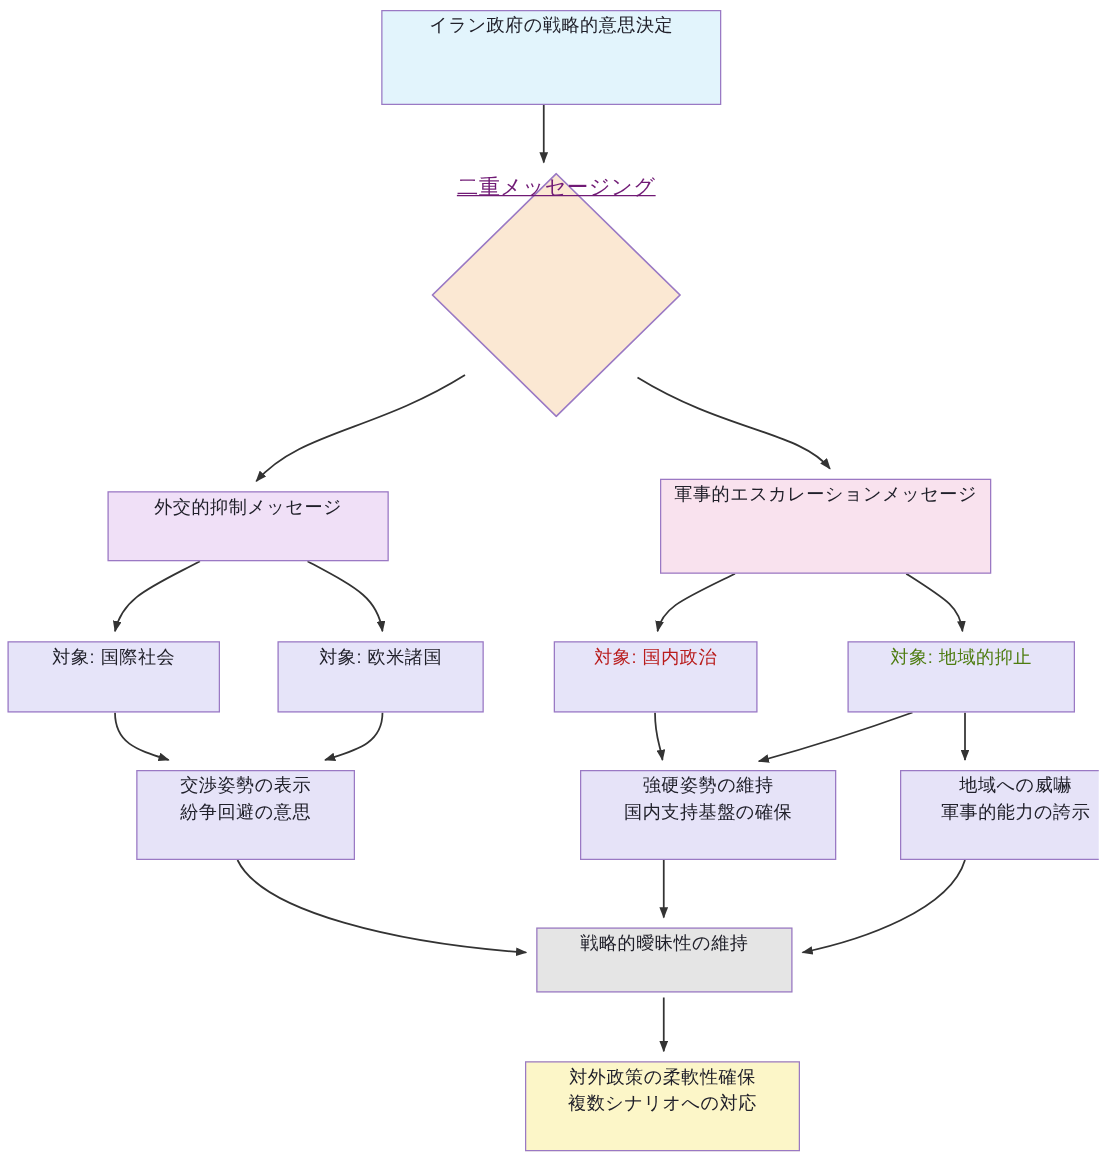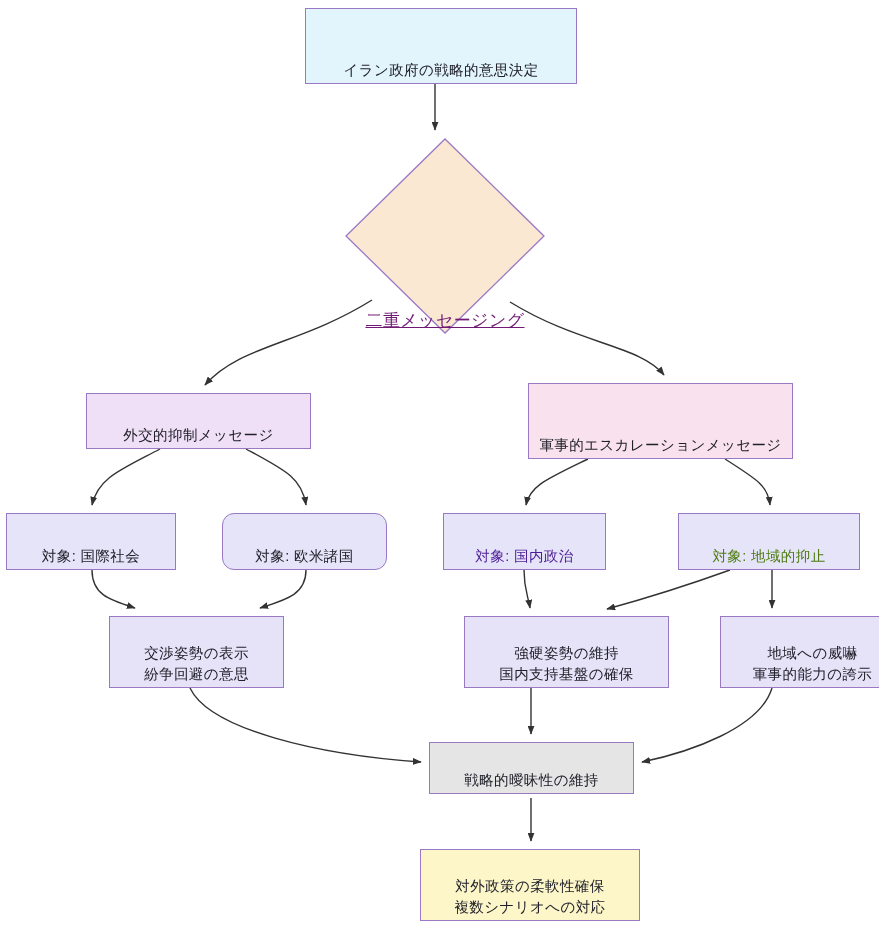--- a/index.html
+++ b/index.html
@@ -30,21 +30,21 @@
   }
   .edge-path {
     fill: none;
     stroke: #333333;
     stroke-width: 1.4px;
   }
   .node {
     position: absolute;
     box-sizing: border-box;
     display: flex;
-    align-items: flex-end;
+    align-items: flex-start;
     justify-content: center;
     text-align: center;
     border: 1.3px solid #9a79c4;
     color: #20202a;
     font-size: 14.5px;
     line-height: 1.45;
     letter-spacing: 0.4px;
     white-space: pre-line;
     padding: 2px 6px;
   }
@@ -106,22 +106,22 @@
   </svg>
 
   <div id="node-layer">
       <div class="node" style="left: 305px; top: 8px; width: 272px; height: 76px; color: rgb(32, 32, 42); background: rgb(226, 244, 252); border-color: rgb(154, 121, 196);"><span>イラン政府の戦略的意思決定</span></div>
       <div class="node diamond-wrap" style="left: 345px; top: 138px; width: 200px; height: 196px; color: rgb(32, 32, 42);"><svg class="diamond-shape" viewBox="0 0 200 196" preserveAspectRatio="none">
           <polygon points="100,1 199,98 100,195 1,98" fill="#fbe8d3" stroke="#9a79c4"></polygon>
         </svg><span class="diamond-label">二重メッセージング</span></div>
       <div class="node" style="left: 86px; top: 393px; width: 225px; height: 56px; color: rgb(32, 32, 42); background: rgb(240, 224, 247); border-color: rgb(154, 121, 196);"><span>外交的抑制メッセージ</span></div>
       <div class="node" style="left: 528px; top: 383px; width: 265px; height: 76px; color: rgb(32, 32, 42); background: rgb(249, 226, 238); border-color: rgb(154, 121, 196);"><span>軍事的エスカレーションメッセージ</span></div>
       <div class="node" style="left: 6px; top: 513px; width: 170px; height: 57px; color: rgb(32, 32, 42); background: rgb(230, 228, 249); border-color: rgb(154, 121, 196);"><span>対象: 国際社会</span></div>
-      <div class="node" style="left: 222px; top: 513px; width: 165px; height: 57px; color: rgb(32, 32, 42); background: rgb(230, 228, 249); border-color: rgb(154, 121, 196); border-radius: 12px;"><span>対象: 欧米諸国</span></div>
-      <div class="node" style="left: 443px; top: 513px; width: 163px; height: 57px; color: #4c1d95; background: rgb(230, 228, 249); border-color: rgb(154, 121, 196);"><span>対象: 国内政治</span></div>
+      <div class="node" style="left: 222px; top: 513px; width: 165px; height: 57px; color: rgb(32, 32, 42); background: rgb(230, 228, 249); border-color: rgb(154, 121, 196);"><span>対象: 欧米諸国</span></div>
+      <div class="node" style="left: 443px; top: 513px; width: 163px; height: 57px; color: #b91c1c; background: rgb(230, 228, 249); border-color: rgb(154, 121, 196);"><span>対象: 国内政治</span></div>
       <div class="node" style="left: 678px; top: 513px; width: 182px; height: 57px; color: #4d7c0f; background: rgb(230, 228, 249); border-color: rgb(154, 121, 196);"><span>対象: 地域的抑止</span></div>
       <div class="node" style="left: 109px; top: 616px; width: 175px; height: 72px; color: rgb(32, 32, 42); background: rgb(230, 227, 248); border-color: rgb(154, 121, 196);"><span>交渉姿勢の表示
 紛争回避の意思</span></div>
       <div class="node" style="left: 428px; top: 616px; width: 205px; height: 72px; color: rgb(32, 32, 42); background: rgb(230, 227, 248); border-color: rgb(154, 121, 196); margin-left: 36px;"><span>強硬姿勢の維持
 国内支持基盤の確保</span></div>
       <div class="node" style="left: 680px; top: 616px; width: 185px; height: 72px; color: rgb(32, 32, 42); background: rgb(230, 227, 248); border-color: rgb(154, 121, 196); margin-left: 40px;"><span>地域への威嚇
 軍事的能力の誇示</span></div>
       <div class="node" style="left: 429px; top: 742px; width: 205px; height: 52px; color: rgb(32, 32, 42); background: #e5e5e5; border-color: rgb(154, 121, 196);"><span>戦略的曖昧性の維持</span></div>
       <div class="node" style="left: 420px; top: 849px; width: 220px; height: 72px; color: rgb(32, 32, 42); background: rgb(252, 246, 200); border-color: rgb(154, 121, 196);"><span>対外政策の柔軟性確保
 複数シナリオへの対応</span></div>

